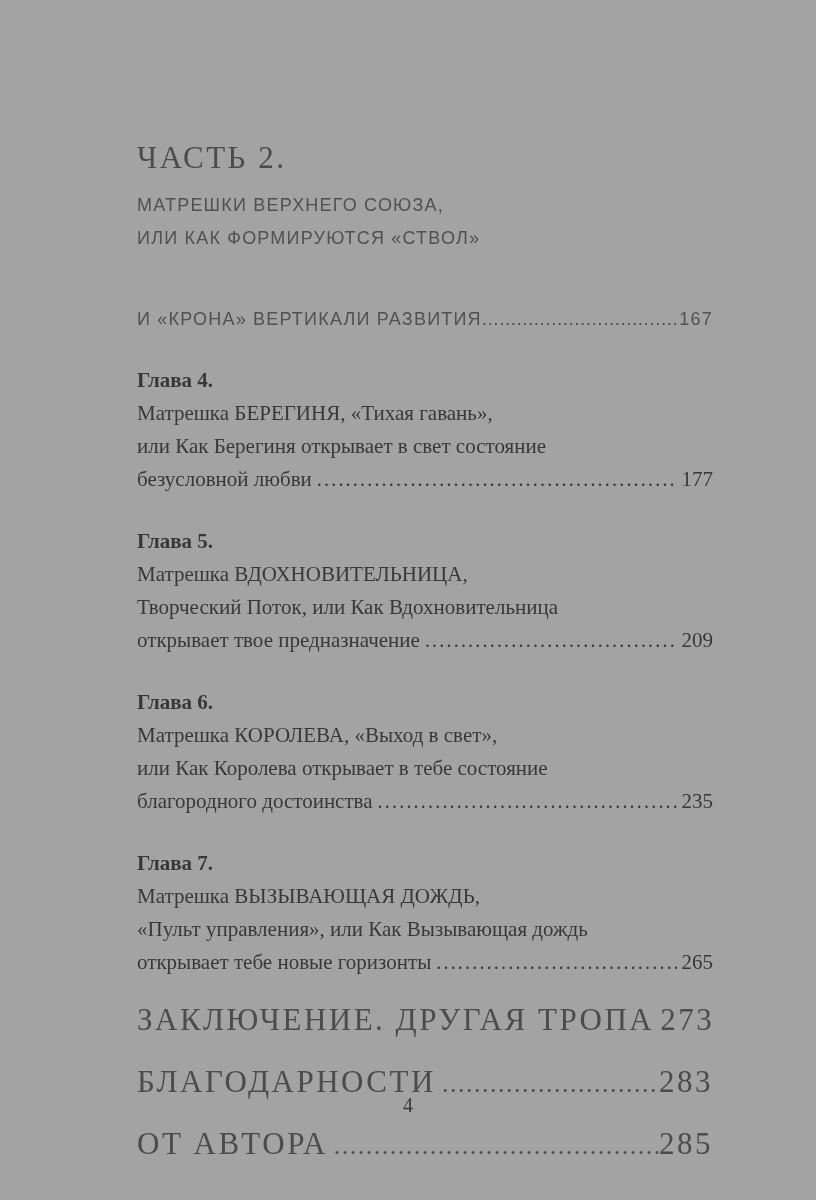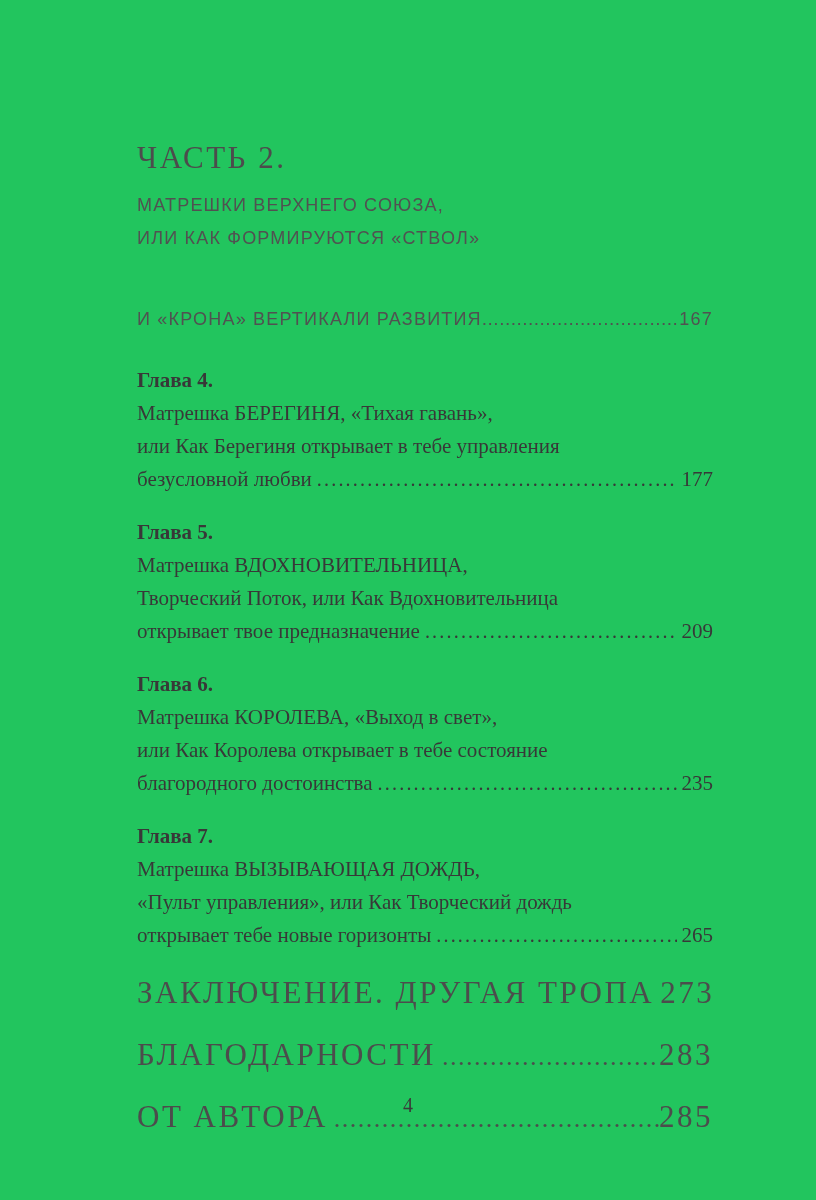--- a/index.html
+++ b/index.html
@@ -10,21 +10,21 @@
     width: 816px;
     height: 1200px;
     background: #ffffff;
     position: relative;
     overflow: hidden;
     font-family: "Liberation Serif", serif;
   }
   .page {
     position: absolute;
     inset: 0;
-    background: #22c55e;
+    background: #a3a3a3;
   }
   .col {
     position: absolute;
     left: 137px;
     top: 0;
     width: 576px;
   }
 
   
   .part-title {
@@ -67,21 +67,21 @@
     letter-spacing: 0.5px;
     font-size: 19px;
   }
   .part-sub .pagenum {
     padding-left: 1px;
     margin-top: 48px;
   }
 
   
   .chapter {
-    margin-top: 20px;
+    margin-top: 29px;
     font-family: "Liberation Serif", serif;
     font-size: 21px;
     line-height: 33px;
     color: #383838;
   }
   .chapter.first {
     margin-top: 28px;
   }
   .chapter-heading {
     font-weight: bold;
@@ -152,21 +152,21 @@
           <span class="label">И «КРОНА» ВЕРТИКАЛИ РАЗВИТИЯ</span>
           <span class="dots"></span>
           <span class="pagenum">167</span>
         </div>
       </div>
     </section>
 
     <section class="chapter first">
       <div class="chapter-heading">Глава 4.</div>
       <div class="chapter-line">Матрешка БЕРЕГИНЯ, «Тихая гавань»,</div>
-      <div class="chapter-line">или Как Берегиня открывает в тебе управления</div>
+      <div class="chapter-line">или Как Берегиня открывает в свет состояние</div>
       <div class="chapter-line row">
         <span class="label">безусловной любви</span>
         <span class="dots"></span>
         <span class="pagenum">177</span>
       </div>
     </section>
 
     <section class="chapter">
       <div class="chapter-heading">Глава 5.</div>
       <div class="chapter-line">Матрешка ВДОХНОВИТЕЛЬНИЦА,</div>
@@ -185,21 +185,21 @@
       <div class="chapter-line row">
         <span class="label">благородного достоинства</span>
         <span class="dots"></span>
         <span class="pagenum">235</span>
       </div>
     </section>
 
     <section class="chapter">
       <div class="chapter-heading">Глава 7.</div>
       <div class="chapter-line">Матрешка ВЫЗЫВАЮЩАЯ ДОЖДЬ,</div>
-      <div class="chapter-line">«Пульт управления», или Как Творческий дождь</div>
+      <div class="chapter-line">«Пульт управления», или Как Вызывающая дождь</div>
       <div class="chapter-line row">
         <span class="label">открывает тебе новые горизонты</span>
         <span class="dots"></span>
         <span class="pagenum">265</span>
       </div>
     </section>
 
     <section class="back-matter">
       <div class="back-entry row">
         <span class="label">ЗАКЛЮЧЕНИЕ. ДРУГАЯ ТРОПА</span>

